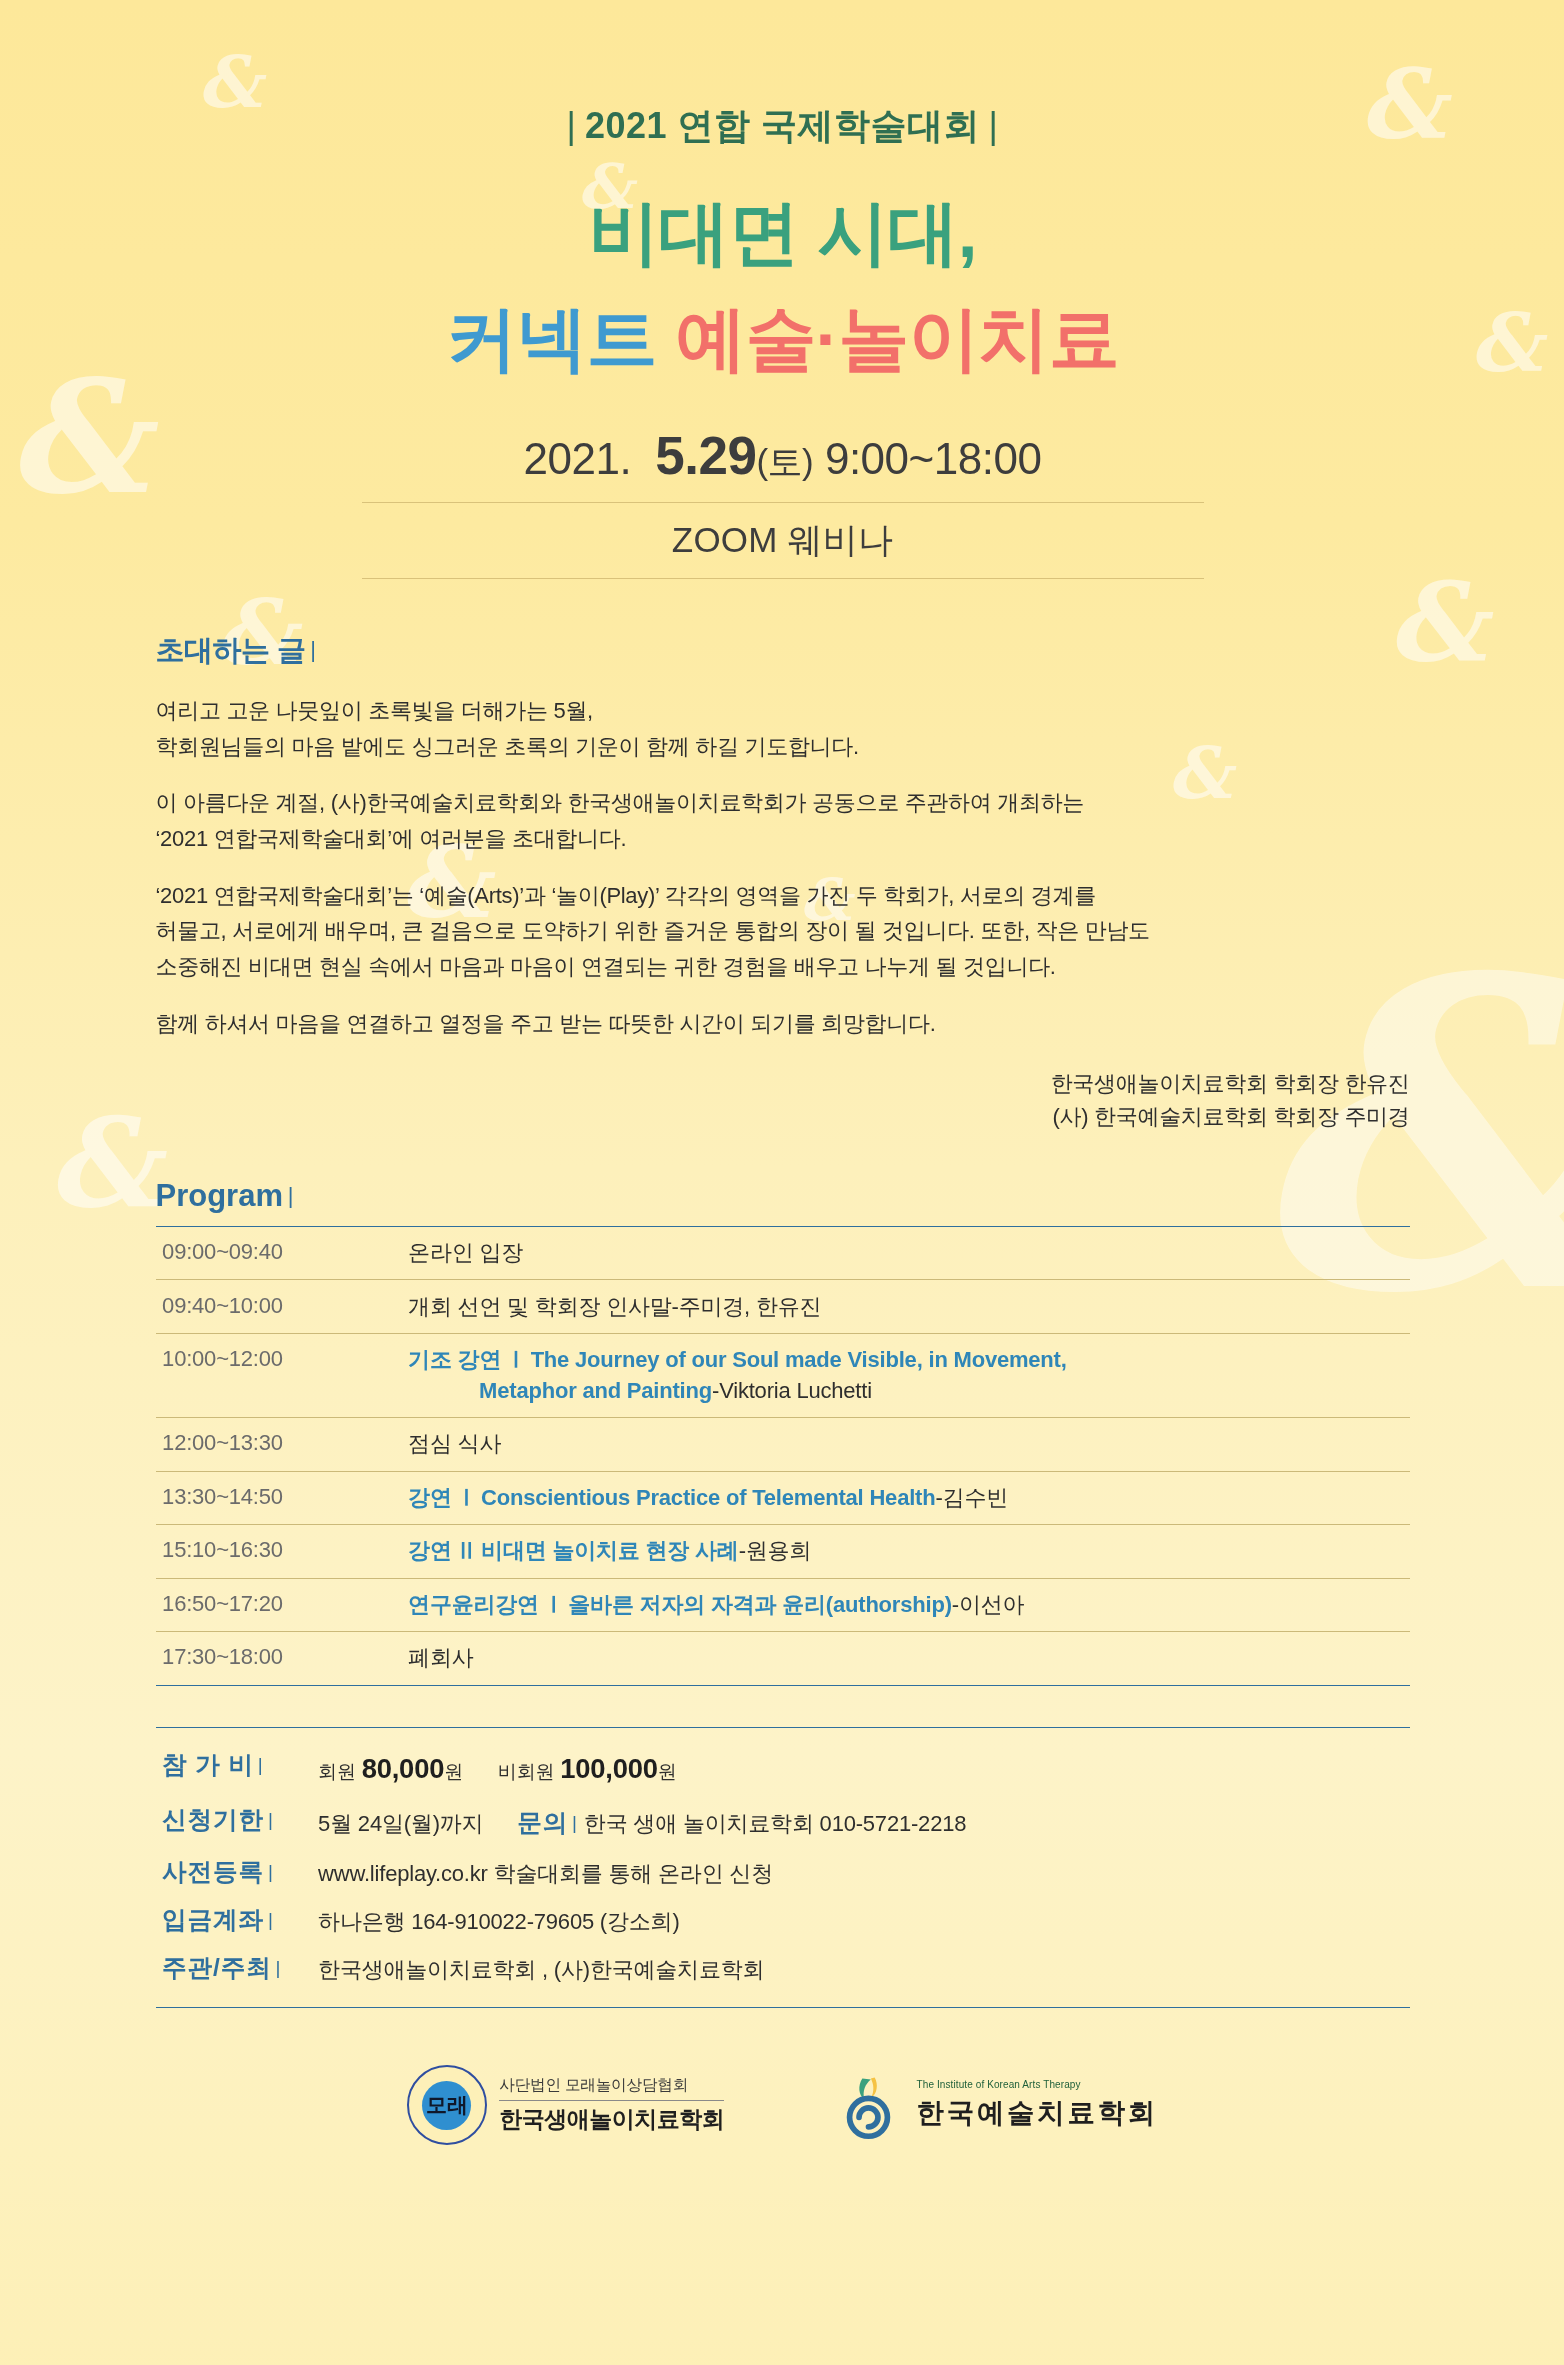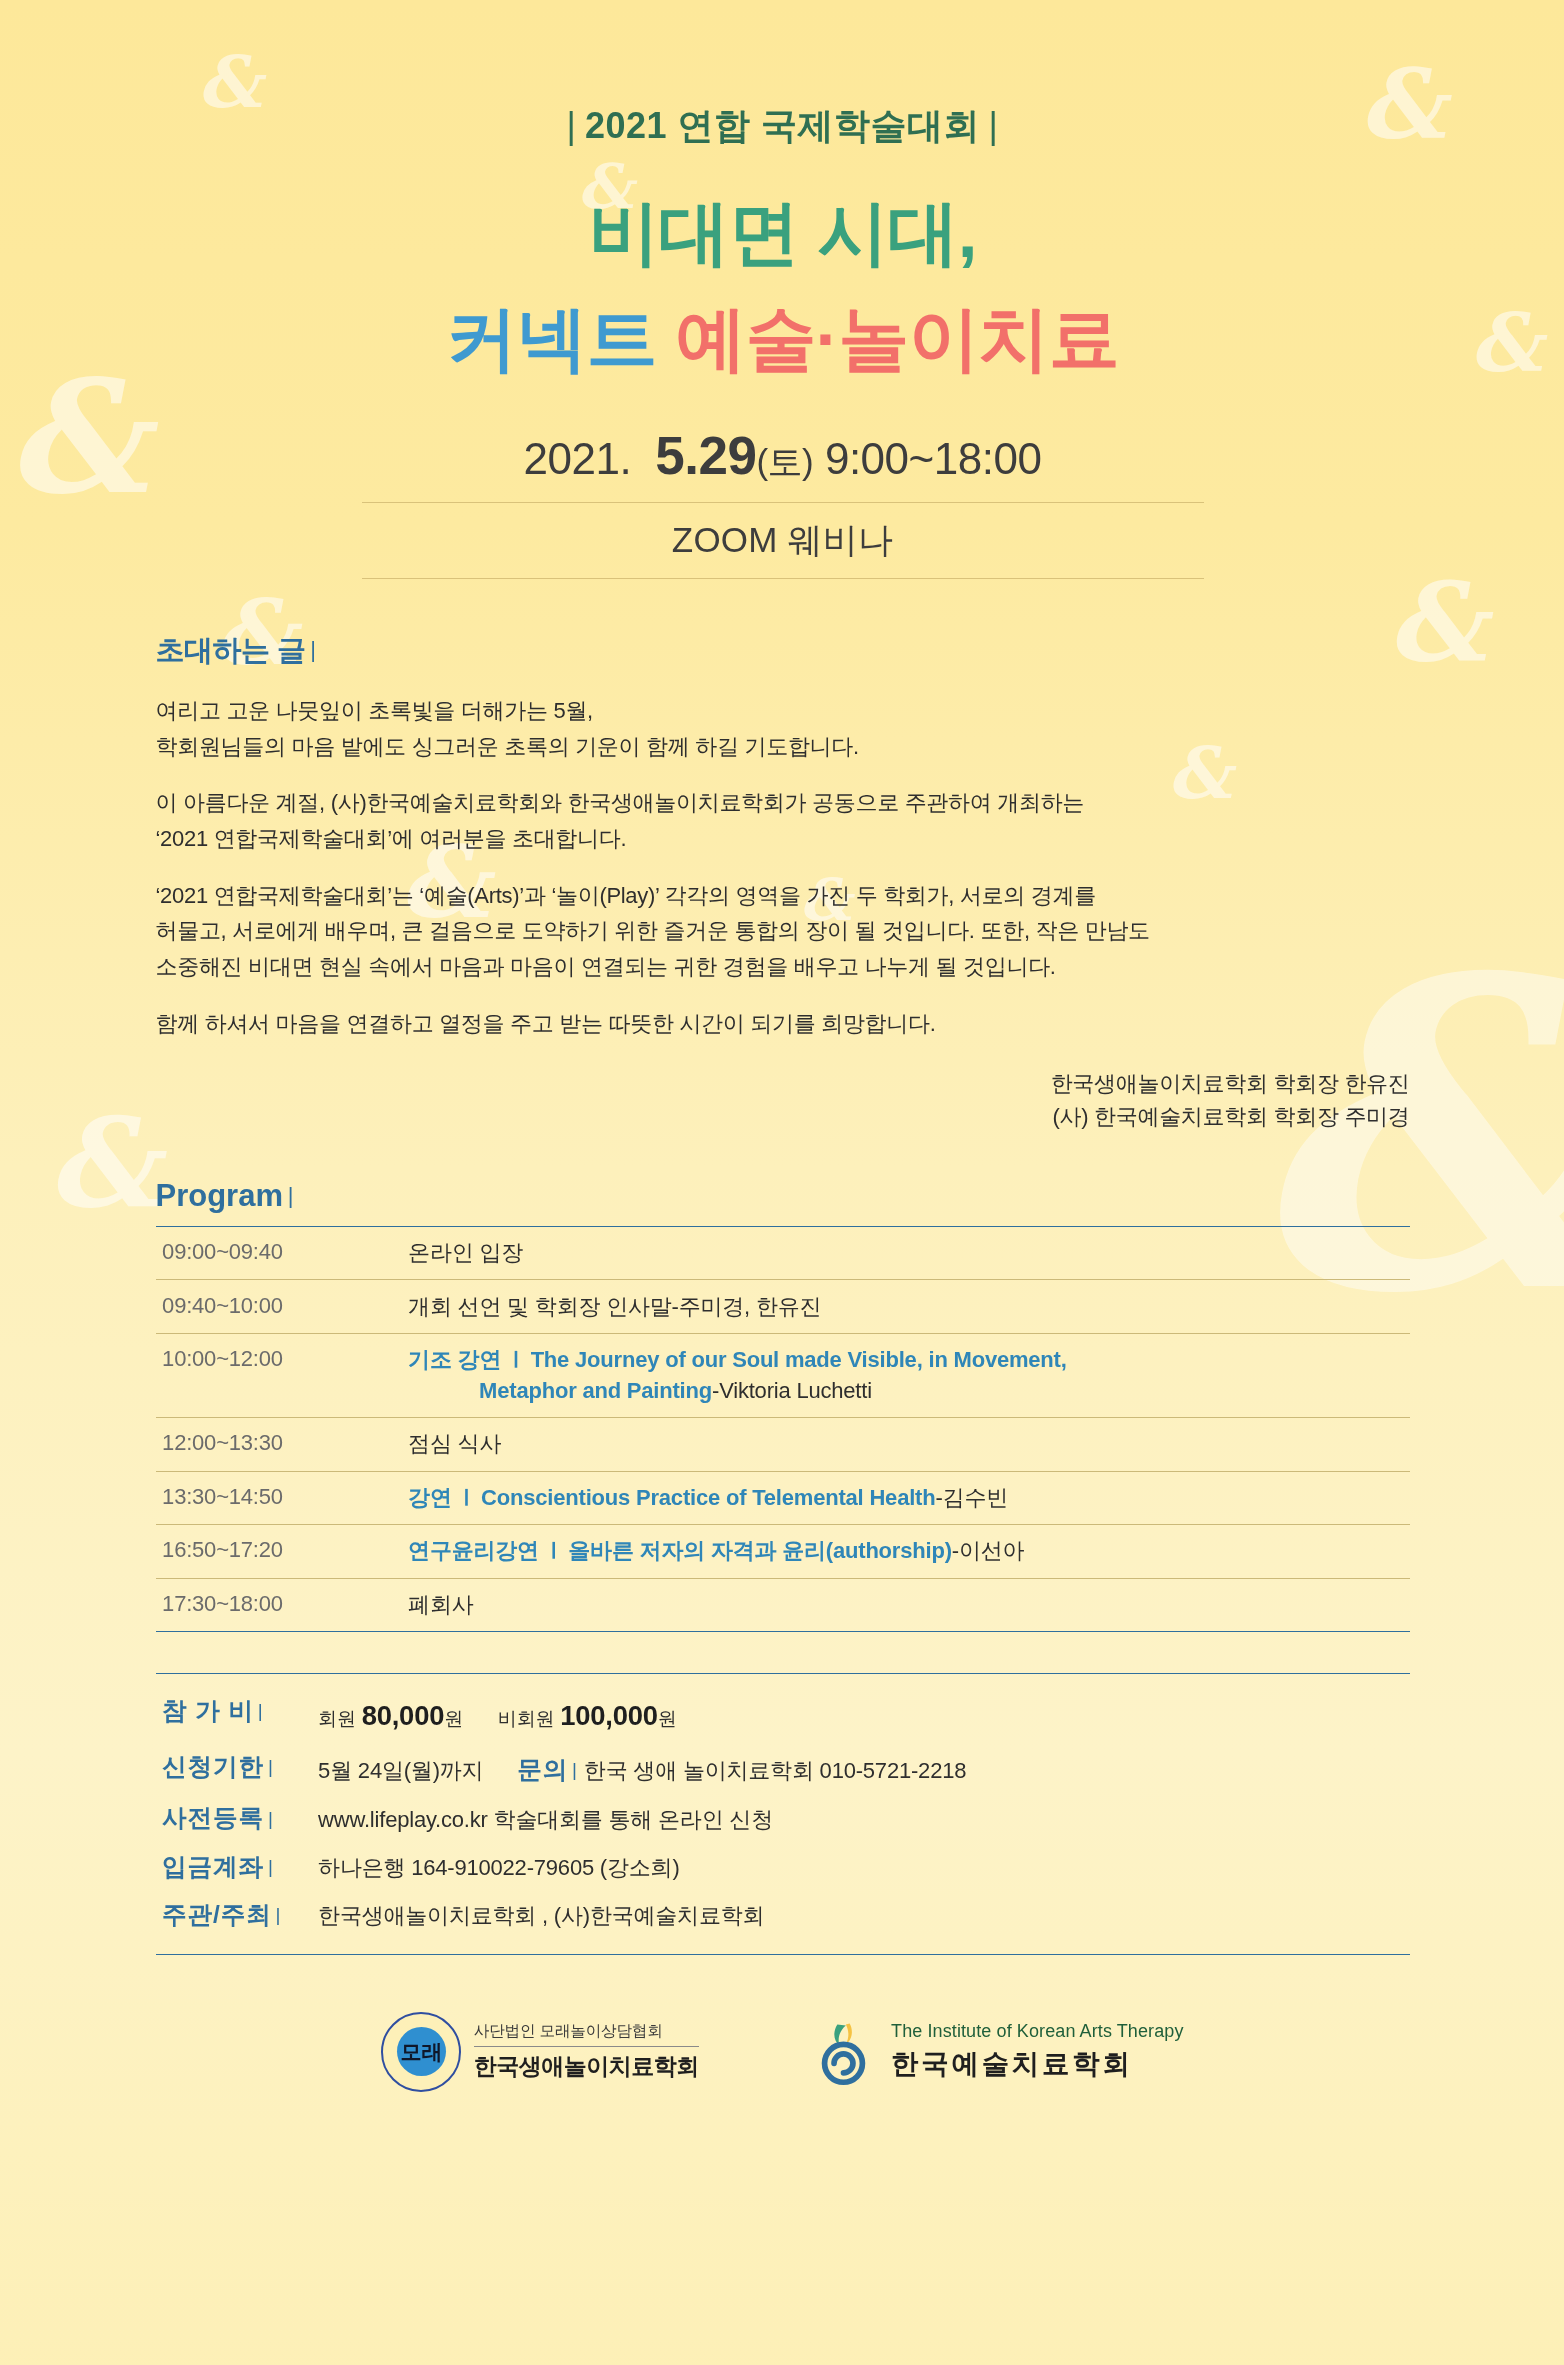--- a/index.html
+++ b/index.html
@@ -316,21 +316,21 @@
     font-weight: 700;
     color: #1f1f1f;
     letter-spacing: -0.5px;
   }
   .spiral {
     width: 71px;
     height: 71px;
     position: relative;
   }
   .logo-text-2 .top {
-    font-size: 18px;
+    font-size: 10px;
     color: #1f5f3a;
     letter-spacing: 0.1px;
     margin-bottom: 4.7px;
   }
   .logo-text-2 .main {
     font-size: 27.4px;
     font-weight: 700;
     color: #1f1f1f;
     letter-spacing: 2.8px;
   }
@@ -425,20 +425,26 @@
           <div class="pdesc">점심 식사</div>
         </div>
 
         <div class="prow">
           <div class="ptime">13:30~14:50</div>
           <div class="pdesc">
             <span class="hl">강연</span><span class="sep">Ⅰ</span><span class="hl-en">Conscientious Practice of Telemental Health</span><span>-김수빈</span>
           </div>
         </div>
 
+        <div class="prow">
+          <div class="ptime">15:10~16:30</div>
+          <div class="pdesc">
+            <span class="hl">강연</span><span class="sep">Ⅱ</span><span class="hl">비대면 놀이치료 현장 사례</span><span>-원용희</span>
+          </div>
+        </div>
 
         <div class="prow">
           <div class="ptime">16:50~17:20</div>
           <div class="pdesc">
             <span class="hl">연구윤리강연</span><span class="sep">Ⅰ</span><span class="hl">올바른 저자의 자격과 윤리(authorship)</span><span>-이선아</span>
           </div>
         </div>
 
         <div class="prow">
           <div class="ptime">17:30~18:00</div>

